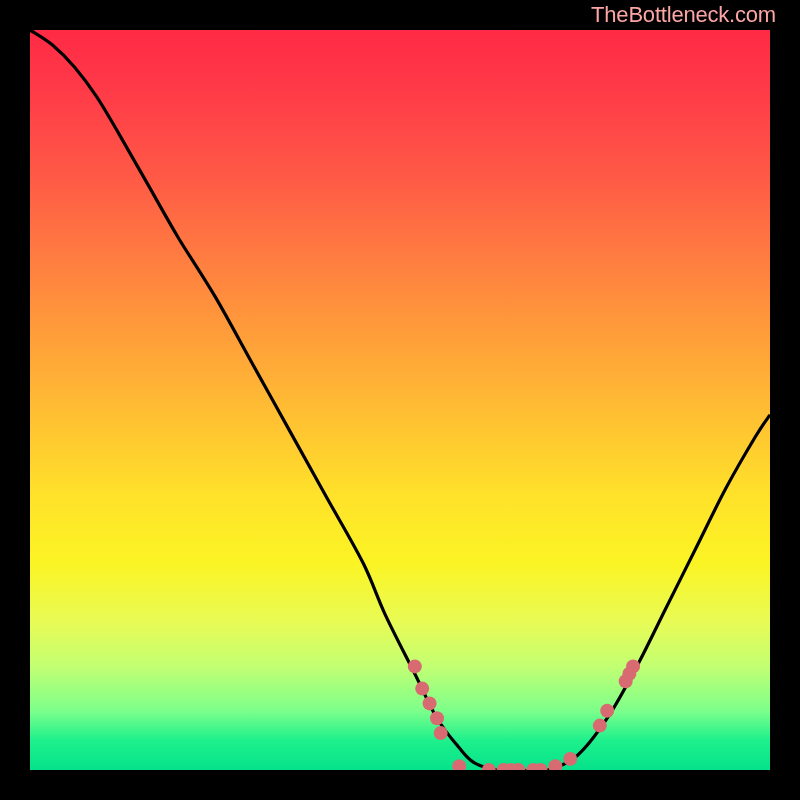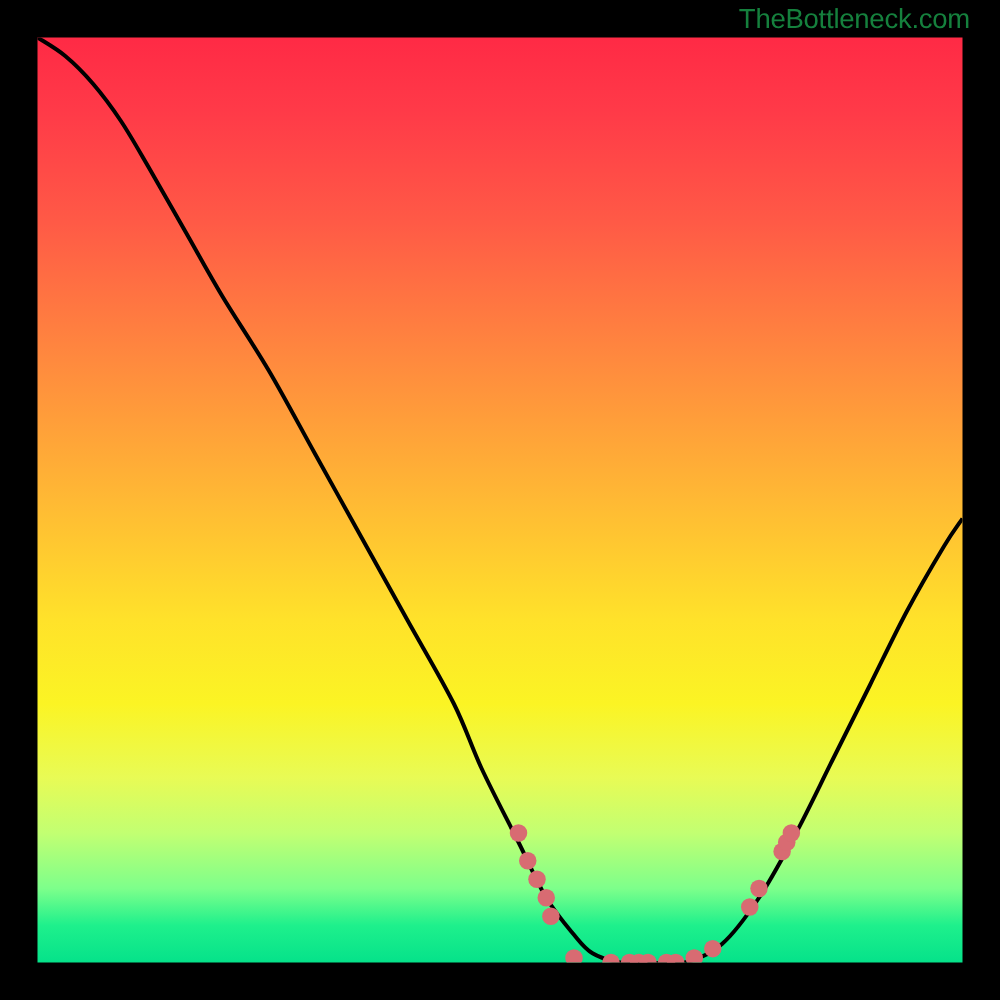--- a/index.html
+++ b/index.html
@@ -8,21 +8,21 @@
     height: 800px;
     background: #000;
     position: relative;
     font-family: Arial, Helvetica, sans-serif;
     overflow: hidden;
   }
   .watermark {
     position: absolute;
     top: 2px;
     right: 24px;
-    color: #15803d;
+    color: #fca5a5;
     font-size: 22px;
     font-weight: 500;
     z-index: 20;
     letter-spacing: -0.2px;
   }
   .plot-frame {
     position: absolute;
     left: 30px;
     top: 30px;
     width: 740px;

